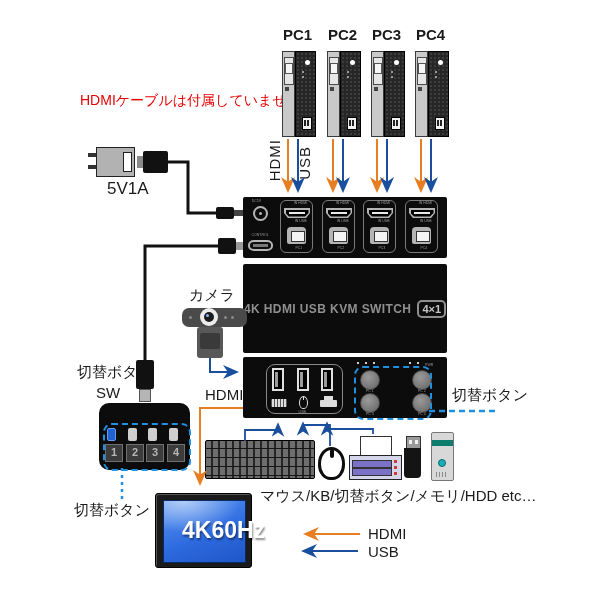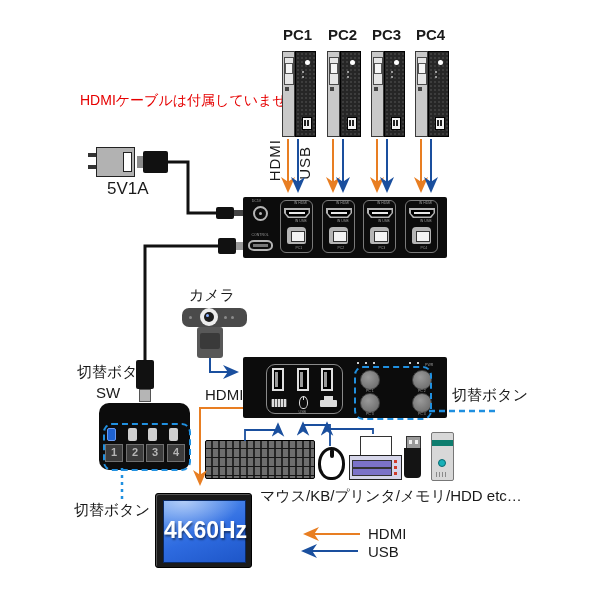--- a/index.html
+++ b/index.html
@@ -39,21 +39,21 @@
   .rbtn{position:absolute;width:20px;height:20px;border-radius:50%;background:radial-gradient(circle at 40% 35%,#9a9a9a,#636363);border:1px solid #444;box-sizing:border-box;}
   .led-dot{position:absolute;width:2px;height:2px;background:#cfcfcf;}
   .dashedbox{position:absolute;border:2px dashed #2090e0;border-radius:9px;}
   
   .rmled{position:absolute;width:9px;height:13px;border-radius:2px;background:#cfcfcf;}
   .rmbtn{position:absolute;width:18px;height:18px;background:#3c3c3c;border:1.5px solid #707070;box-sizing:border-box;color:#b5b5b5;font-size:11px;font-weight:bold;text-align:center;line-height:15px;}
   
   #monitor{position:absolute;left:155px;top:493px;width:95px;height:73px;background:#1b1b1b;border:1px solid #000;border-radius:3px;box-shadow:inset 1px 1px 0 #555;}
   #screen{position:absolute;left:7px;top:6px;width:81px;height:61px;background:linear-gradient(160deg,#5b97f2 0%,#2e6be0 55%,#1e56c8 100%);border:1px solid #0a2a66;}
   #screen .gloss{position:absolute;left:0;top:0;width:100%;height:55%;background:radial-gradient(ellipse at 25% 0%,rgba(255,255,255,0.55),rgba(255,255,255,0) 65%);}
-  #screen .res{position:absolute;width:100%;top:16px;text-align:center;color:#fff;font-size:23px;font-weight:bold;text-shadow:1px 2px 2px rgba(0,0,0,0.45);}
+  #screen .res{position:absolute;width:100%;top:16px;text-align:center;color:#fff;font-size:23px;font-weight:bold;text-shadow:1px 2px 2px rgba(0,0,0,0.45);padding-left:18px;}
   
   #kbd{position:absolute;left:205px;top:440px;width:108px;height:37px;background:#262626;border:1px solid #000;border-radius:2px;
        background-image:repeating-linear-gradient(0deg,transparent 0 2px,#161616 2px 3px,transparent 3px 9px),repeating-linear-gradient(90deg,#6e6e6e 0 5px,#262626 5px 7px);}
   #mouse{position:absolute;left:318px;top:447px;width:27px;height:33px;background:#fff;border:3px solid #0d0d0d;border-radius:50% 50% 46% 46%;box-sizing:border-box;}
   #mouse .wheel{position:absolute;left:9px;top:-1px;width:4px;height:9px;background:#0d0d0d;border-radius:2px;}
   #printer{position:absolute;left:349px;top:436px;width:52px;height:42px;}
   #printer .paper{position:absolute;left:11px;top:0;width:30px;height:21px;background:#fff;border:1px solid #333;}
   #printer .body{position:absolute;left:0;top:19px;width:51px;height:23px;background:#d6d6ea;border:1px solid #222;}
   #printer .s1{position:absolute;left:3px;top:24px;width:38px;height:6px;background:#7b72c8;border:1px solid #333;}
   #printer .s2{position:absolute;left:3px;top:32px;width:38px;height:6px;background:#7b72c8;border:1px solid #333;}
@@ -217,20 +217,24 @@
           <div class="sl"></div>
         </div>
       <div class="tiny" style="left:8px;top:18px;">IN USB</div>
       <div class="usbbport">
           <div class="in"></div>
         </div>
       <div class="tiny" style="left:11px;top:45px;">PC4</div>
     </div>
   </div>
 
+  <div class="panel" style="left:243px;top:264px;width:204px;height:89px;display:flex;align-items:center;justify-content:center;gap:6px;">
+    <span style="color:#8f8f8f;font-size:12px;font-weight:bold;letter-spacing:0.4px;">4K HDMI USB KVM SWITCH</span>
+    <span style="color:#c5c5c5;font-size:11px;font-weight:bold;border:2px solid #8f8f8f;border-radius:5px;padding:1px 3px;">4×1</span>
+  </div>
 
   <div class="panel" style="left:243px;top:357px;width:204px;height:61px;">
     <div class="abs" style="left:23px;top:7px;width:77px;height:50px;border:1.5px solid #8a8a8a;border-radius:9px;box-sizing:border-box;"></div>
     <div class="usba" style="left:29px;top:11px;">
         <i></i>
       </div>
     <div class="usba" style="left:54px;top:11px;">
         <i></i>
       </div>
     <div class="usba" style="left:78px;top:11px;">
@@ -326,21 +330,21 @@
         <i style="left:2px;"></i>
         <i style="left:8px;"></i>
       </div>
       <div class="bdy"></div>
   </div>
   <div id="hdd">
     <div class="stripe"></div>
       <div class="dot"></div>
       <div class="grille"></div>
   </div>
-  <div class="txt" style="left:260px;top:487px;font-size:15px;">マウス/KB/プリンタ/メモリ/HDD etc…</div>
+  <div class="txt" style="left:260px;top:487px;font-size:15px;">マウス/KB/切替ボタン/メモリ/HDD etc…</div>
 
   <div class="txt" style="left:368px;top:525px;font-size:15px;">HDMI</div>
   <div class="txt" style="left:368px;top:543px;font-size:15px;">USB</div>
 
   <svg class="overlay" width="600" height="600" viewBox="0 0 600 600">
     <defs>
       <marker id="ao" markerWidth="9" markerHeight="8" refX="6.5" refY="3.5" orient="auto">
           <path d="M0,0 L8,3.5 L0,7 L2.4,3.5 Z" fill="#e87e22"></path>
         </marker>
       <marker id="ab" markerWidth="9" markerHeight="8" refX="6.5" refY="3.5" orient="auto">

